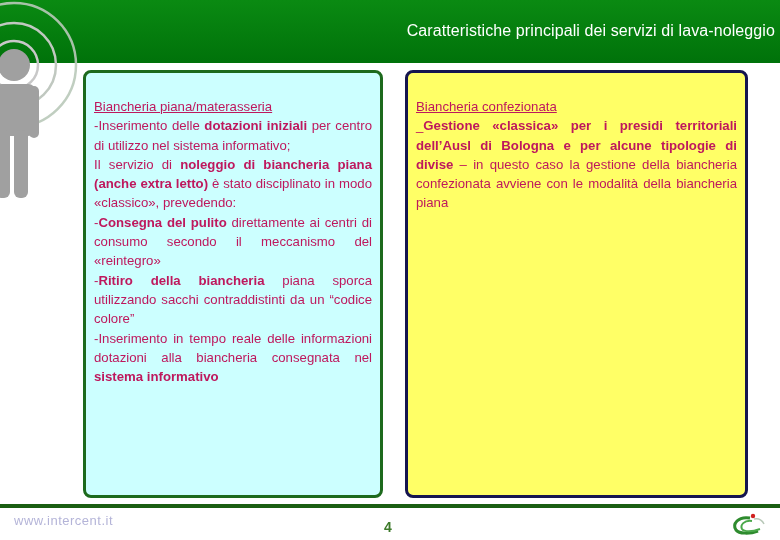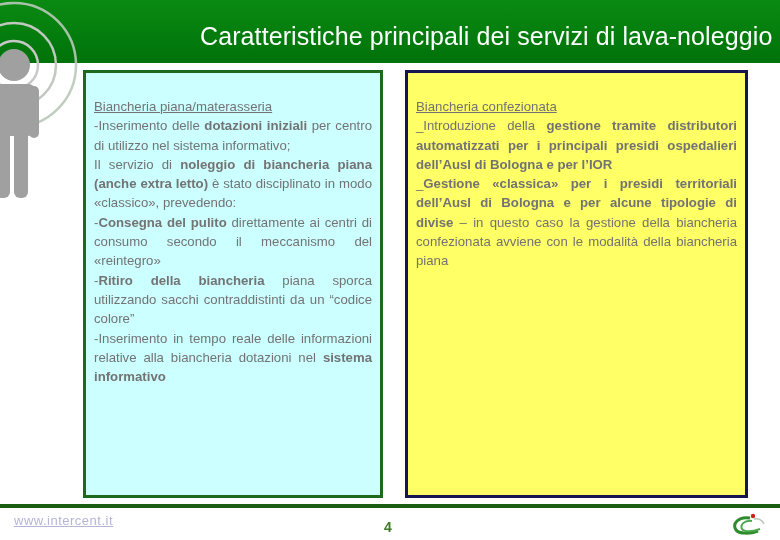--- a/index.html
+++ b/index.html
@@ -1,32 +1,32 @@
 <!DOCTYPE html>
 <html><head>
 <meta charset="utf-8">
 <style>
   html, body { margin:0; padding:0; }
   body { width:780px; height:540px; position:relative; overflow:hidden; background:#ffffff;
          font-family:"Liberation Sans", "DejaVu Sans", sans-serif; }
   .header { position:absolute; left:0; top:0; width:780px; height:63px;
             background:linear-gradient(to bottom,#0a8a12 0%,#00720a 100%); }
-  .title { position:absolute; left:200px; top:22px; width:575px; 
-           color:#ffffff; font-size:25px; letter-spacing:0.1px; white-space:nowrap; }
+  .title { position:absolute; left:200px; top:22px; width:575px; text-align:right;
+           color:#ffffff; font-size:16px; letter-spacing:0.1px; white-space:nowrap; }
   .rings { position:absolute; left:0; top:0; width:120px; height:240px; }
   .box { position:absolute; top:70px; box-sizing:border-box; padding:24px 8px 0 8px;
-         font-size:13.2px; line-height:19.3px; color:#737373; text-align:justify; }
+         font-size:13.2px; line-height:19.3px; color:#be185d; text-align:justify;border-radius:8px; }
   .box-left { left:83px; width:300px; height:428px; background:#ccffff; border:3px solid #1d6a1d; }
   .box-right { left:405px; width:343px; height:428px; background:#ffff66; border:3px solid #15154f; }
   .box p { margin:0; }
   .heading { text-decoration:underline; font-weight:normal; }
   b { font-weight:bold; }
   .footer-line { position:absolute; left:0; top:504px; width:780px; height:4px; background:#1a5e12; }
   .site-link { position:absolute; left:14px; top:513px; font-size:13px; color:#b4b4d8;
-               text-decoration:underline; letter-spacing:0.5px; }
+               letter-spacing:0.5px; }
   .page-num { position:absolute; left:384px; top:519px; font-size:14px; font-weight:bold; color:#3d7a2a; }
   .logo { position:absolute; left:728px; top:512px; width:40px; height:24px; }
 </style>
 </head>
 <body>
 
 <div class="header">
   <svg class="rings" viewBox="0 0 120 240">
     <circle cx="14" cy="65" r="62" fill="none" stroke="#b9c9b9" stroke-width="2.5" opacity="0.9"></circle>
     <circle cx="14" cy="65" r="42" fill="none" stroke="#c0c8c0" stroke-width="2.5"></circle>
@@ -39,26 +39,25 @@
   </svg>
   <div class="title">Caratteristiche principali dei servizi di lava-noleggio</div>
 </div>
 
 <div class="box box-left">
   <p><span class="heading">Biancheria piana/materasseria</span></p>
   <p><span>-Inserimento delle </span><b>dotazioni iniziali</b><span> per centro di utilizzo nel sistema informativo;</span></p>
   <p><span>Il servizio di </span><b>noleggio di biancheria piana (anche extra letto)</b><span> è stato disciplinato in modo «classico», prevedendo:</span></p>
   <p><span>-</span><b>Consegna del pulito</b><span> direttamente ai centri di consumo secondo il meccanismo del «reintegro»</span></p>
   <p><span>-</span><b>Ritiro della biancheria</b><span> piana sporca utilizzando sacchi contraddistinti da un “codice colore”</span></p>
-  <p><span>-Inserimento in tempo reale delle informazioni relative alla biancheria dotazioni nel </span><b>sistema informativo</b><span></span></p>
+  <p><span>-Inserimento in tempo reale delle informazioni dotazioni alla biancheria consegnata nel </span><b>sistema informativo</b><span></span></p>
 </div>
 
 <div class="box box-right">
   <p><span class="heading">Biancheria confezionata</span></p>
-  <p><span>_Introduzione della </span><b>gestione tramite distributori automatizzati per i principali presidi ospedalieri dell’Ausl di Bologna e per l’IOR</b><span></span></p>
   <p><span>_</span><b>Gestione «classica» per i presidi territoriali dell’Ausl di Bologna e per alcune tipologie di divise</b><span> – in questo caso la gestione della biancheria confezionata avviene con le modalità della biancheria piana</span></p>
 </div>
 
 <div class="footer-line"></div>
 <a class="site-link">www.intercent.it</a>
 <div class="page-num">4</div>
 <svg class="logo" viewBox="0 0 40 24">
   <path d="M22 6 C10 4, 4 12, 8 18 C11 22, 22 22, 30 19" fill="none" stroke="#2e8b2e" stroke-width="3"></path>
   <path d="M24 9 C16 8, 12 13, 14 17 C16 20, 24 20, 32 17" fill="none" stroke="#4aa84a" stroke-width="2"></path>
   <path d="M26 7 C30 6, 34 8, 36 12" fill="none" stroke="#b8c8b8" stroke-width="1.5"></path>

